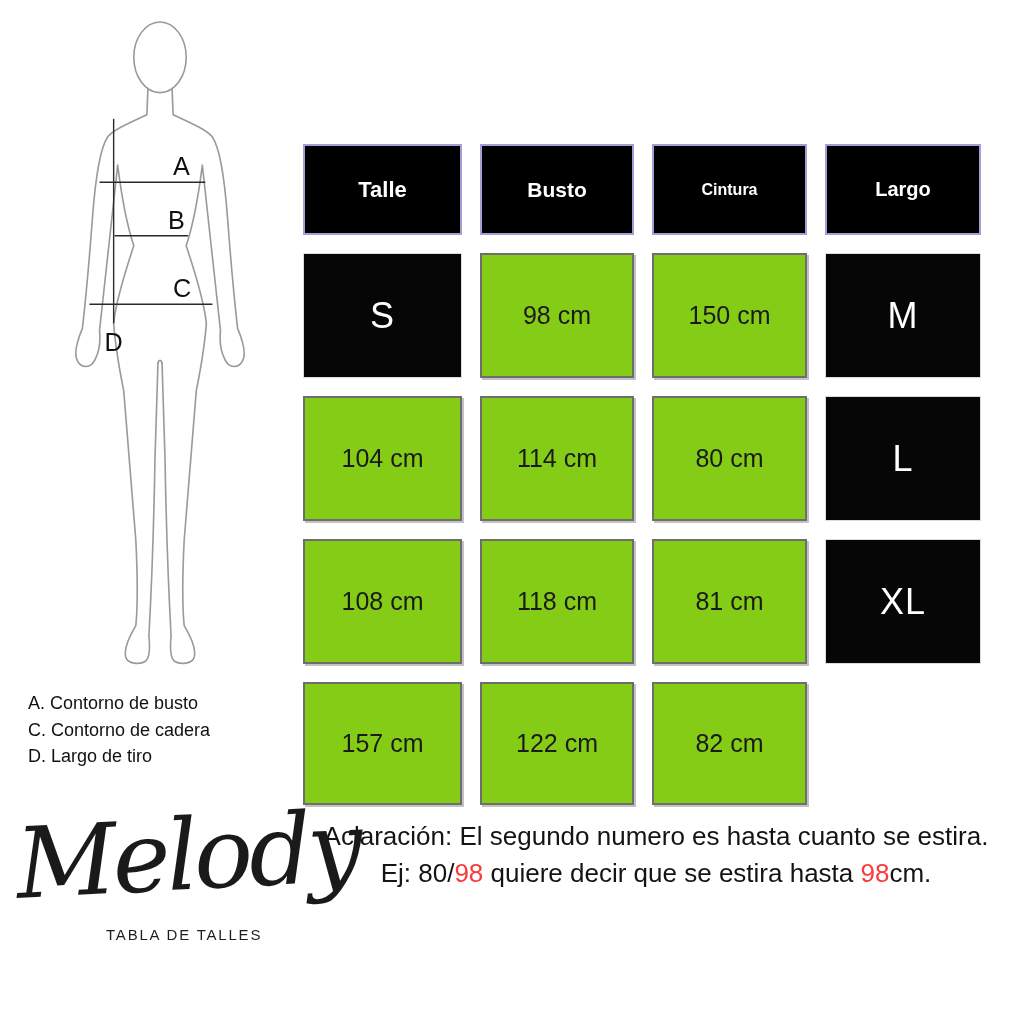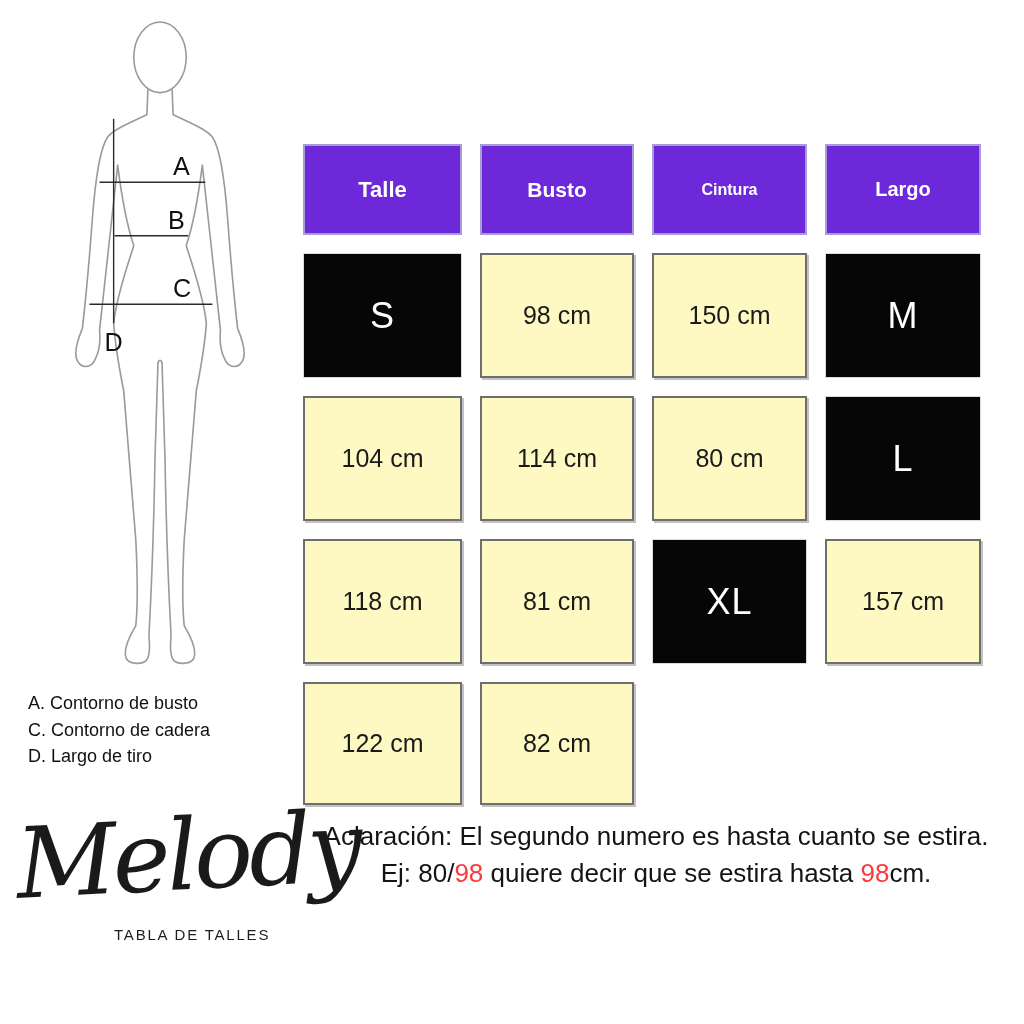--- a/index.html
+++ b/index.html
@@ -19,51 +19,51 @@
   
   .size-table{
     position:absolute;left:303px;top:144px;
     display:grid;
     grid-template-columns:159px 154px 155px 156px;
     grid-template-rows:91px 125px 125px 125px 123px;
     column-gap:18px;row-gap:18px;
   }
   .cell{display:flex;align-items:center;justify-content:center;box-sizing:border-box;text-align:center;}
   .header-cell{
-    background:#6d28d9;border:2px solid #a79dd6;color:#ffffff;font-weight:bold;
+    background:#000000;border:2px solid #a79dd6;color:#ffffff;font-weight:bold;
   }
   .h-talle{font-size:22px;}
   .h-busto{font-size:21px;}
   .h-cintura{font-size:16px;}
   .h-largo{font-size:20px;}
   .size-cell{
     background:#060606;border:1px solid #dcdcdc;color:#ffffff;
     font-size:36px;font-weight:300;letter-spacing:1px;
   }
   .value-cell{
-    background:#fef9c3;border:2px solid #6e6e6e;box-shadow:2px 2px 0 #c2c2c2;
+    background:#84cc16;border:2px solid #6e6e6e;box-shadow:2px 2px 0 #c2c2c2;
     font-size:25px;color:#1a1a1a;
   }
 
   
   .note{
     position:absolute;left:294px;top:818px;width:724px;
     text-align:center;font-size:26px;line-height:37px;color:#141414;white-space:nowrap;
   }
   .red-text{color:#f93b3b;}
 
   
   .logo{position:absolute;left:10px;top:798px;width:300px;height:210px;}
   .logo-script{
     position:absolute;left:6px;top:0;
     font-family:"DejaVu Serif",serif;font-style:italic;font-size:98px;
     color:#1a1a1a;transform:rotate(-3deg);letter-spacing:-4px;white-space:nowrap;
   }
   .logo-sub{
-    position:absolute;left:104px;top:128px;
+    position:absolute;left:96px;top:128px;
     font-size:15px;letter-spacing:1.8px;color:#1f1f1f;white-space:nowrap;
   }
 </style>
 </head>
 <body>
 
 <div class="figure-wrap">
   <svg viewBox="0 0 200 645">
     <g fill="none" stroke="#9a9a9a" stroke-width="1.6" stroke-linecap="round" stroke-linejoin="round">
 
@@ -144,20 +144,21 @@
   <div class="cell size-cell">S</div>
   <div class="cell value-cell">98 cm</div>
   <div class="cell value-cell">150 cm</div>
 
   <div class="cell size-cell">M</div>
   <div class="cell value-cell">104 cm</div>
   <div class="cell value-cell">114 cm</div>
   <div class="cell value-cell">80 cm</div>
 
   <div class="cell size-cell">L</div>
+  <div class="cell value-cell">108 cm</div>
   <div class="cell value-cell">118 cm</div>
   <div class="cell value-cell">81 cm</div>
 
   <div class="cell size-cell">XL</div>
   <div class="cell value-cell">157 cm</div>
   <div class="cell value-cell">122 cm</div>
   <div class="cell value-cell">82 cm</div>
 </div>
 
 <div class="note">

